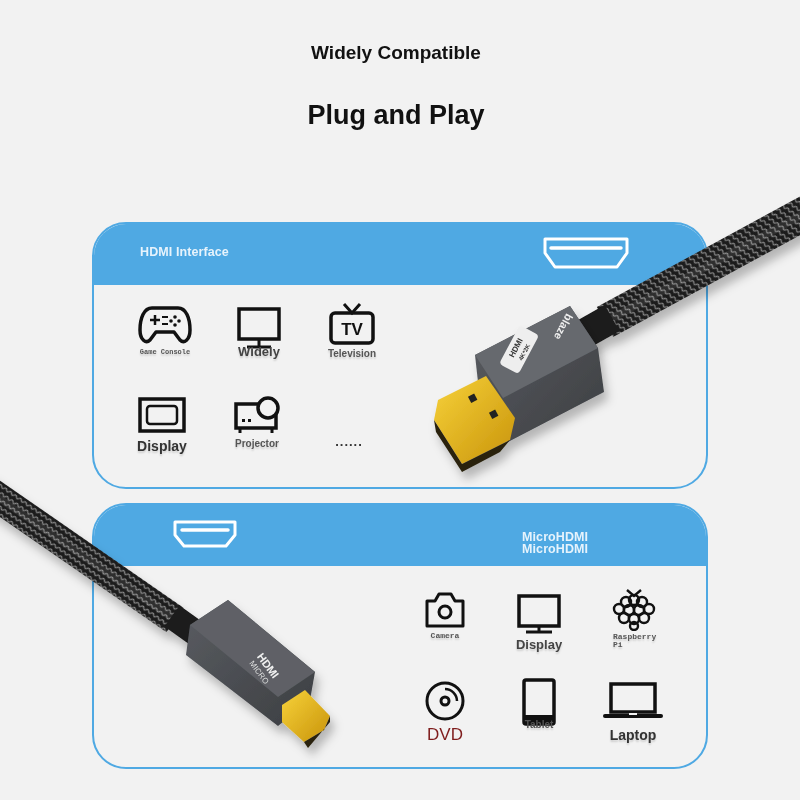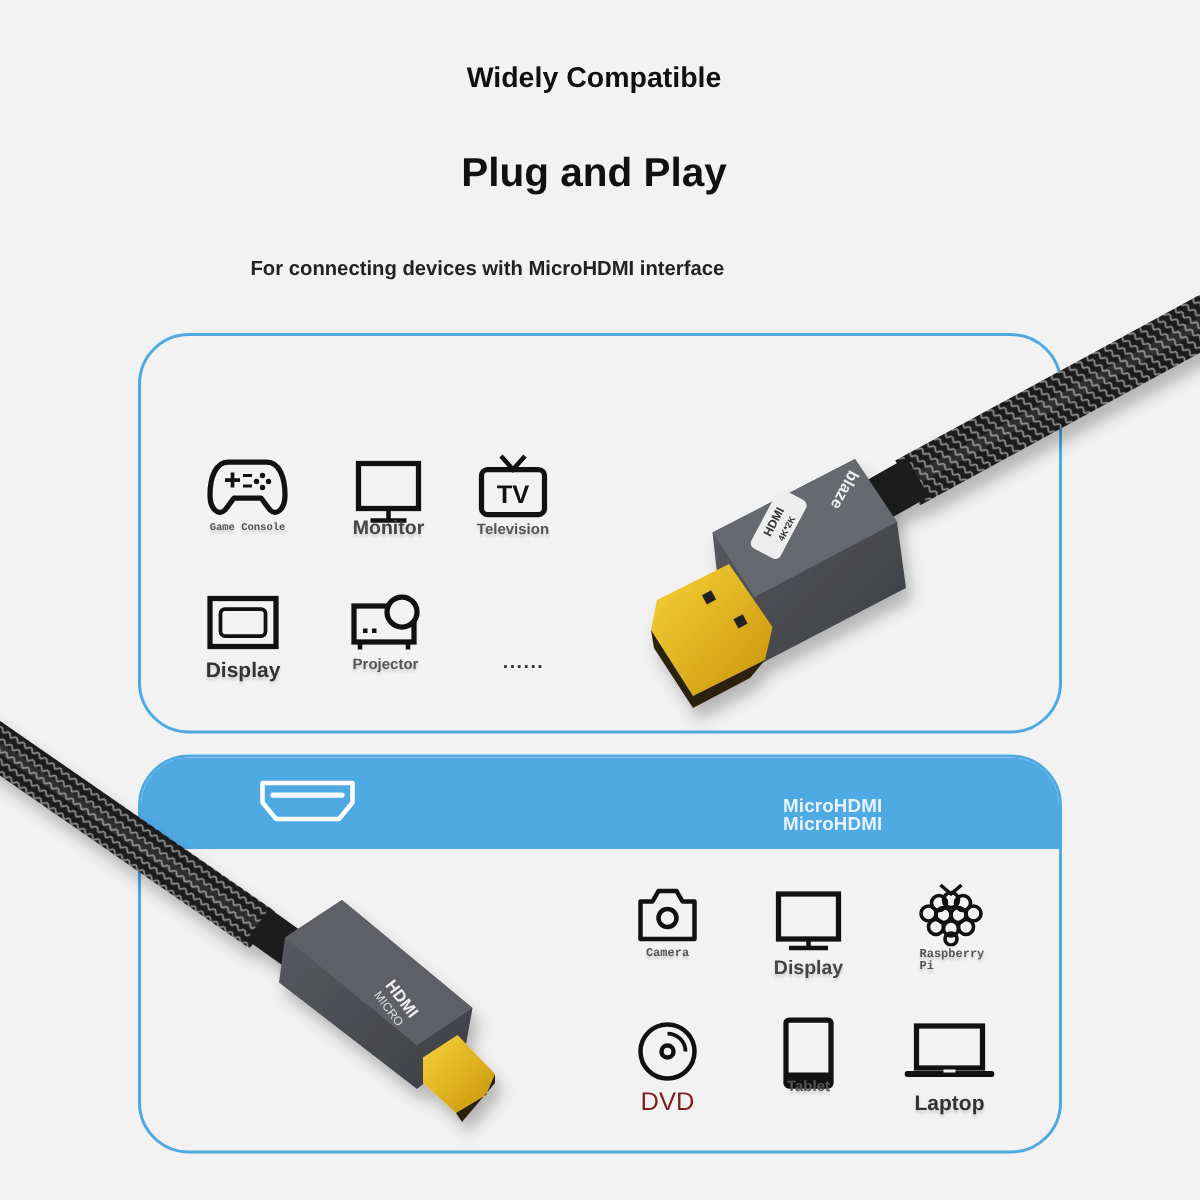--- a/index.html
+++ b/index.html
@@ -62,47 +62,53 @@
   .dots { font-size: 13px; font-weight: 700; color: #333; letter-spacing: 1px; }
 
   .cable-layer { position: absolute; left: 0; top: 0; width: 800px; height: 800px; pointer-events: none; }
 </style>
 </head>
 <body>
 
 <div class="title title-1">Widely Compatible</div>
 <div class="title title-2">Plug and Play</div>
 <div class="subtitle">
-  <span>For connecting devices with MicroHDMI interface</span>
 </div>
 
 <div class="panel panel-1">
+  <div class="panel-header">
+    <div class="panel-label">HDMI Interface</div>
+    <svg class="port-icon" width="90" height="34" viewBox="0 0 90 34">
+      <path d="M4 3 H86 V17 L76 31 H14 L4 17 Z" fill="none" stroke="#fff" stroke-width="3" stroke-linejoin="round"></path>
+      <line x1="10" y1="12" x2="80" y2="12" stroke="#fff" stroke-width="3.5" stroke-linecap="round"></line>
+    </svg>
+  </div>
 
   <div class="device" style="left:26px; top:80px;">
     <svg width="54" height="42" viewBox="0 0 54 42">
       <path d="M14 4 H40 C48 4 52 14 52 26 C52 36 46 40 42 36 L36 28 H18 L12 36 C8 40 2 36 2 26 C2 14 6 4 14 4 Z" fill="none" stroke="#111" stroke-width="3.5" stroke-linejoin="round"></path>
       <path d="M12 16 H22 M17 11 V21" stroke="#111" stroke-width="2.5"></path>
       <path d="M24 13 H30 M24 20 H30" stroke="#111" stroke-width="2"></path>
       <circle cx="37" cy="13" r="1.8" fill="#111"></circle>
         <circle cx="41" cy="17" r="1.8" fill="#111"></circle>
       <circle cx="37" cy="21" r="1.8" fill="#111"></circle>
         <circle cx="33" cy="17" r="1.8" fill="#111"></circle>
     </svg>
     <span class="device-label lbl-xs">Game Console</span>
   </div>
 
   <div class="device" style="left:120px; top:82px;">
     <svg width="48" height="44" viewBox="0 0 48 44">
       <rect x="4" y="3" width="40" height="30" fill="none" stroke="#111" stroke-width="3.5"></rect>
       <path d="M24 33 V40 M12 41 H36" stroke="#111" stroke-width="3"></path>
     </svg>
-    <span class="device-label lbl-m" style="margin-top:-6px;">Monitor</span>
-  </div>
-
-  <div class="device" style="left:203px; top:76px;">
+    <span class="device-label lbl-m" style="margin-top:-6px;">Widely</span>
+  </div>
+
+  <div class="device" style="left:213px; top:76px;">
     <svg width="48" height="46" viewBox="0 0 48 46">
       <path d="M16 4 L24 13 L32 4" fill="none" stroke="#111" stroke-width="3"></path>
       <rect x="3" y="13" width="42" height="30" rx="4" fill="none" stroke="#111" stroke-width="3.5"></rect>
       <text x="24" y="35" text-anchor="middle" font-family="Liberation Sans, sans-serif" font-weight="700" font-size="17" fill="#111">TV</text>
     </svg>
     <span class="device-label lbl-s">Television</span>
   </div>
 
   <div class="device" style="left:23px; top:172px;">
     <svg width="50" height="38" viewBox="0 0 50 38">

